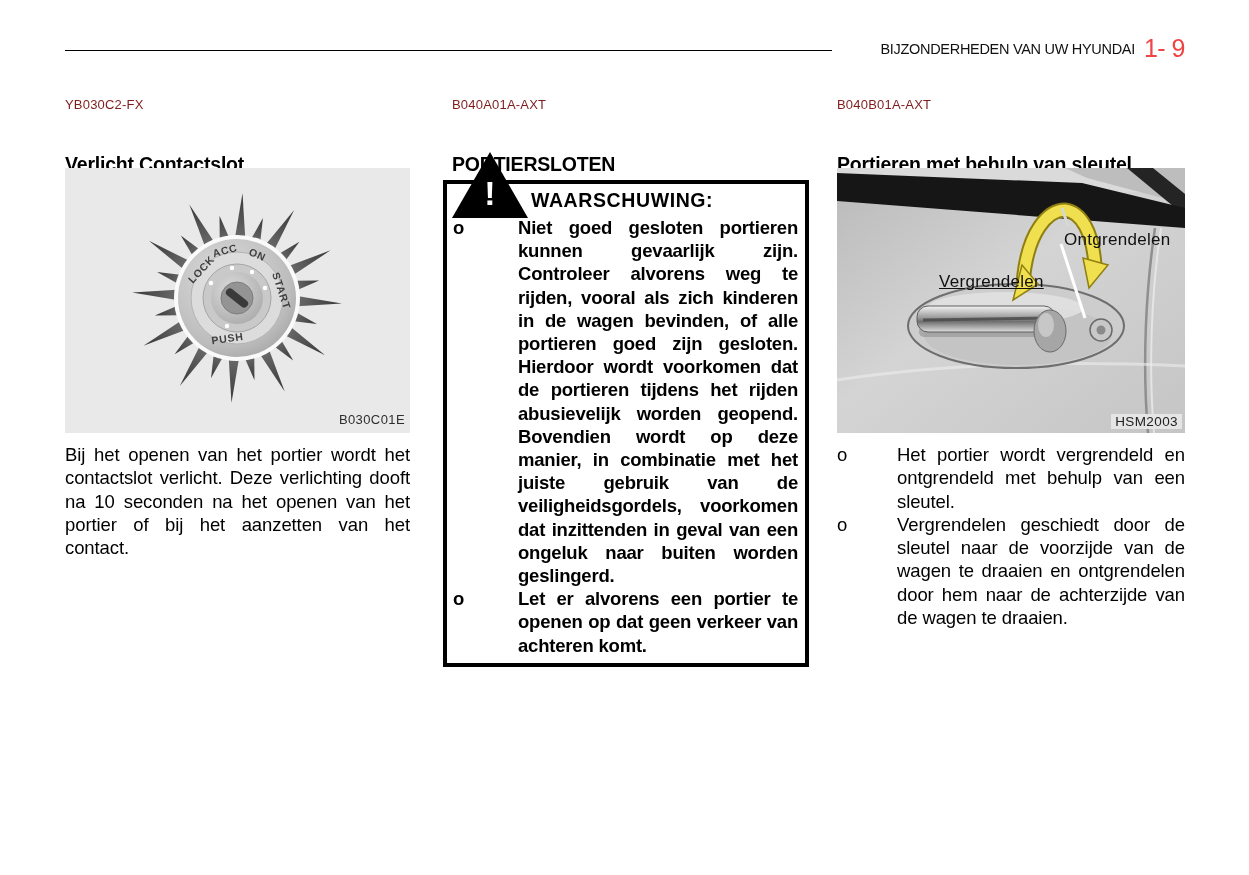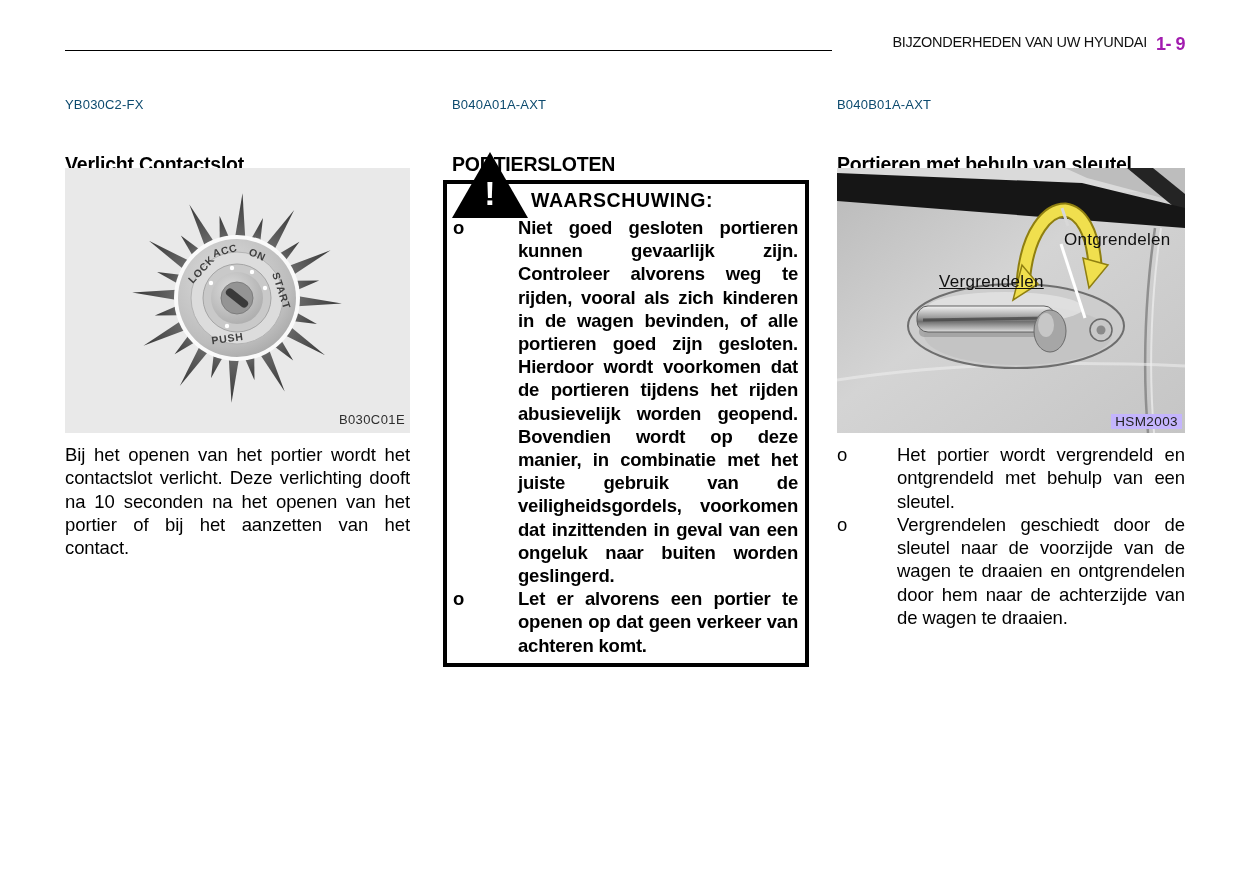--- a/index.html
+++ b/index.html
@@ -3,26 +3,26 @@
 <meta charset="utf-8">
 <style>
   html,body{margin:0;padding:0;}
   body{
     width:1249px;height:875px;position:relative;background:#ffffff;
     font-family:"Liberation Sans", sans-serif;color:#000;
     -webkit-font-smoothing:antialiased;
   }
   
   .header-rule{position:absolute;left:65px;top:50px;width:767px;border-top:1.6px solid #000;}
-  .header-meta{position:absolute;top:34px;left:860px;width:325px;display:flex;justify-content:flex-end;align-items:flex-start;gap:9px;}
+  .header-meta{position:absolute;top:34px;left:860px;width:325px;display:flex;justify-content:flex-end;align-items:center;gap:9px;}
   .header-title{font-size:14.5px;letter-spacing:-0.3px;color:#111;white-space:nowrap;}
-  .header-page{font-size:18px;font-weight:bold;letter-spacing:-0.5px;color:#a21caf;}
-
-  
-  .code{position:absolute;top:97px;font-size:13px;color:#0c4a6e;letter-spacing:0.2px;}
+  .header-page{font-size:25px;font-weight:normal;letter-spacing:-0.5px;color:#ef4444;}
+
+  
+  .code{position:absolute;top:97px;font-size:13px;color:#7f1d1d;letter-spacing:0.2px;}
   .sec-title{position:absolute;top:111px;font-size:19.5px;font-weight:bold;line-height:26px;letter-spacing:-0.2px;color:#000;margin-top:40px;}
 
   
   .col-left{position:absolute;left:65px;top:0;width:345px;}
   .col-left .code{left:0;}
   .col-left .sec-title{left:0;width:345px;}
   .fig-ignition{position:absolute;left:0;top:168px;width:345px;height:265px;background:#e9e9e9;}
   .fig-ignition svg{display:block;width:345px;height:265px;}
   .fig-caption{position:absolute;right:5px;bottom:6px;font-size:13px;color:#2e2e2e;letter-spacing:0.4px;}
   .body-text{position:absolute;left:0;top:443px;width:345px;font-size:18.5px;line-height:23.3px;text-align:justify;letter-spacing:-0.1px;}
@@ -44,21 +44,21 @@
 
   
   .col-right{position:absolute;left:837px;top:0;width:348px;}
   .col-right .code{left:0;}
   .col-right .sec-title{left:0;width:348px;}
   .fig-door{position:absolute;left:0;top:168px;width:348px;height:265px;background:#cfcfcf;overflow:hidden;}
   .fig-door svg{display:block;width:348px;height:265px;}
   .photo-label{position:absolute;font-size:17px;color:#101010;letter-spacing:0.3px;white-space:nowrap;}
   .label-lock{left:102px;top:104px;text-decoration:underline;}
   .label-unlock{left:227px;top:62px;}
-  .photo-caption{position:absolute;right:3px;bottom:4px;background:#c4b5fd;padding:0 4px;font-size:13.5px;color:#222;letter-spacing:0.4px;}
+  .photo-caption{position:absolute;right:3px;bottom:4px;background:#e5e5e5;padding:0 4px;font-size:13.5px;color:#222;letter-spacing:0.4px;}
   .r-list{position:absolute;left:0;top:443px;width:348px;}
   .r-item{display:flex;font-size:18.5px;line-height:23.3px;}
   .r-item .marker{flex:none;width:25px;}
   .r-item .txt{flex:1;text-align:justify;letter-spacing:-0.1px;margin-left:35px;}
 
   svg text{font-family:"Liberation Sans", sans-serif;}
 </style>
 </head>
 <body>
 

